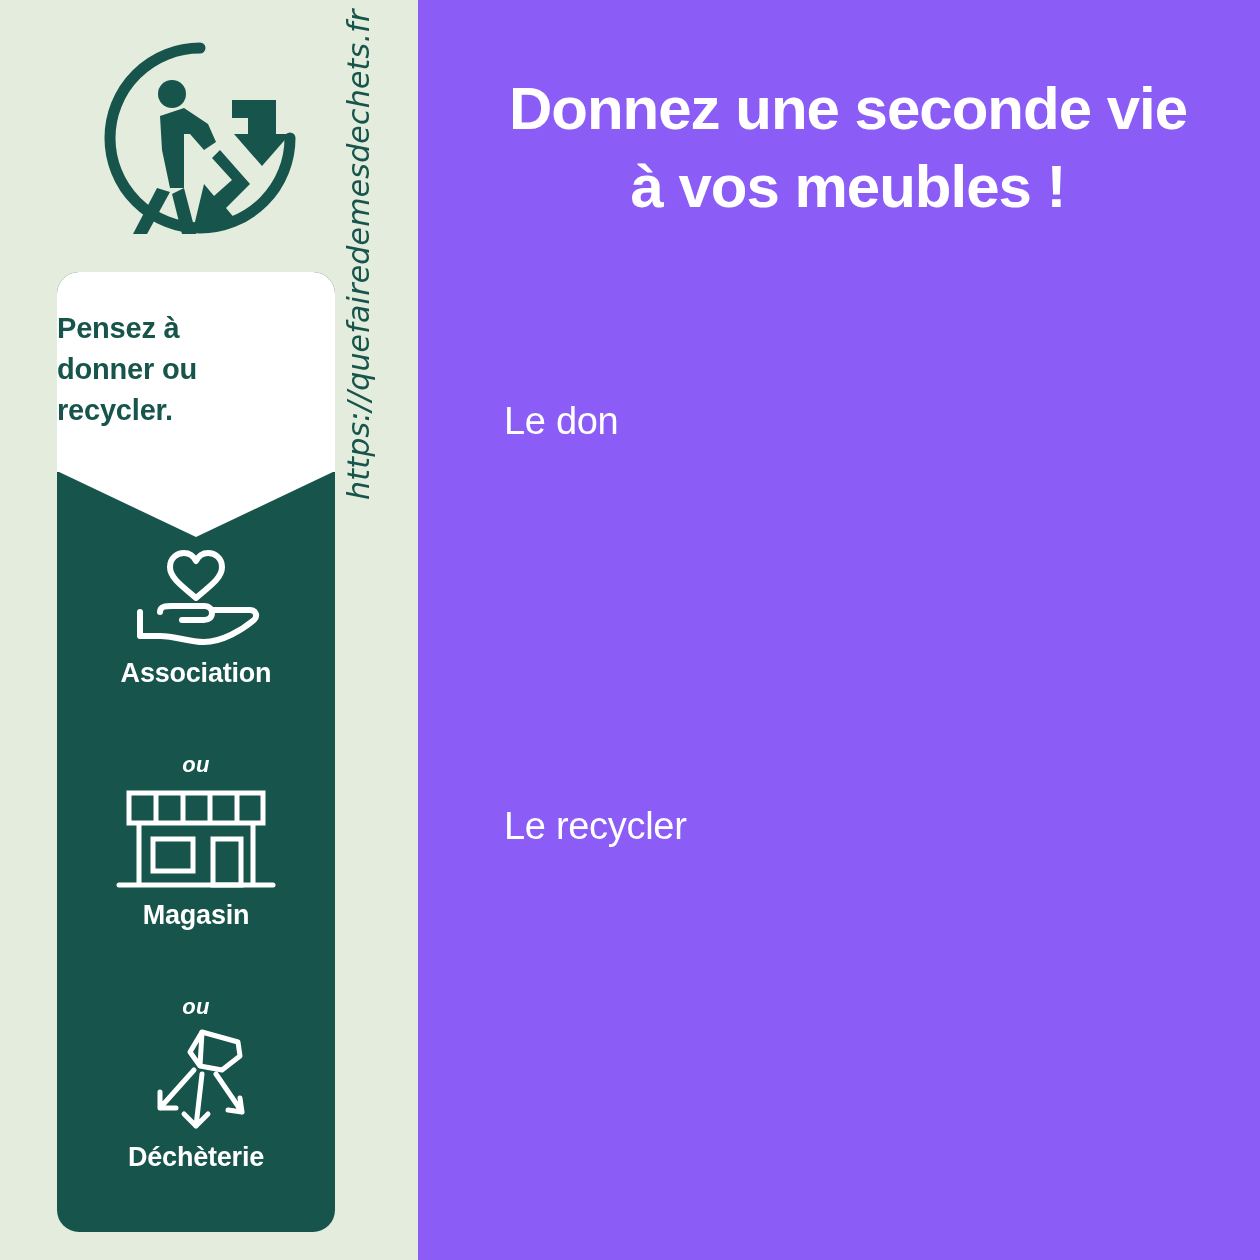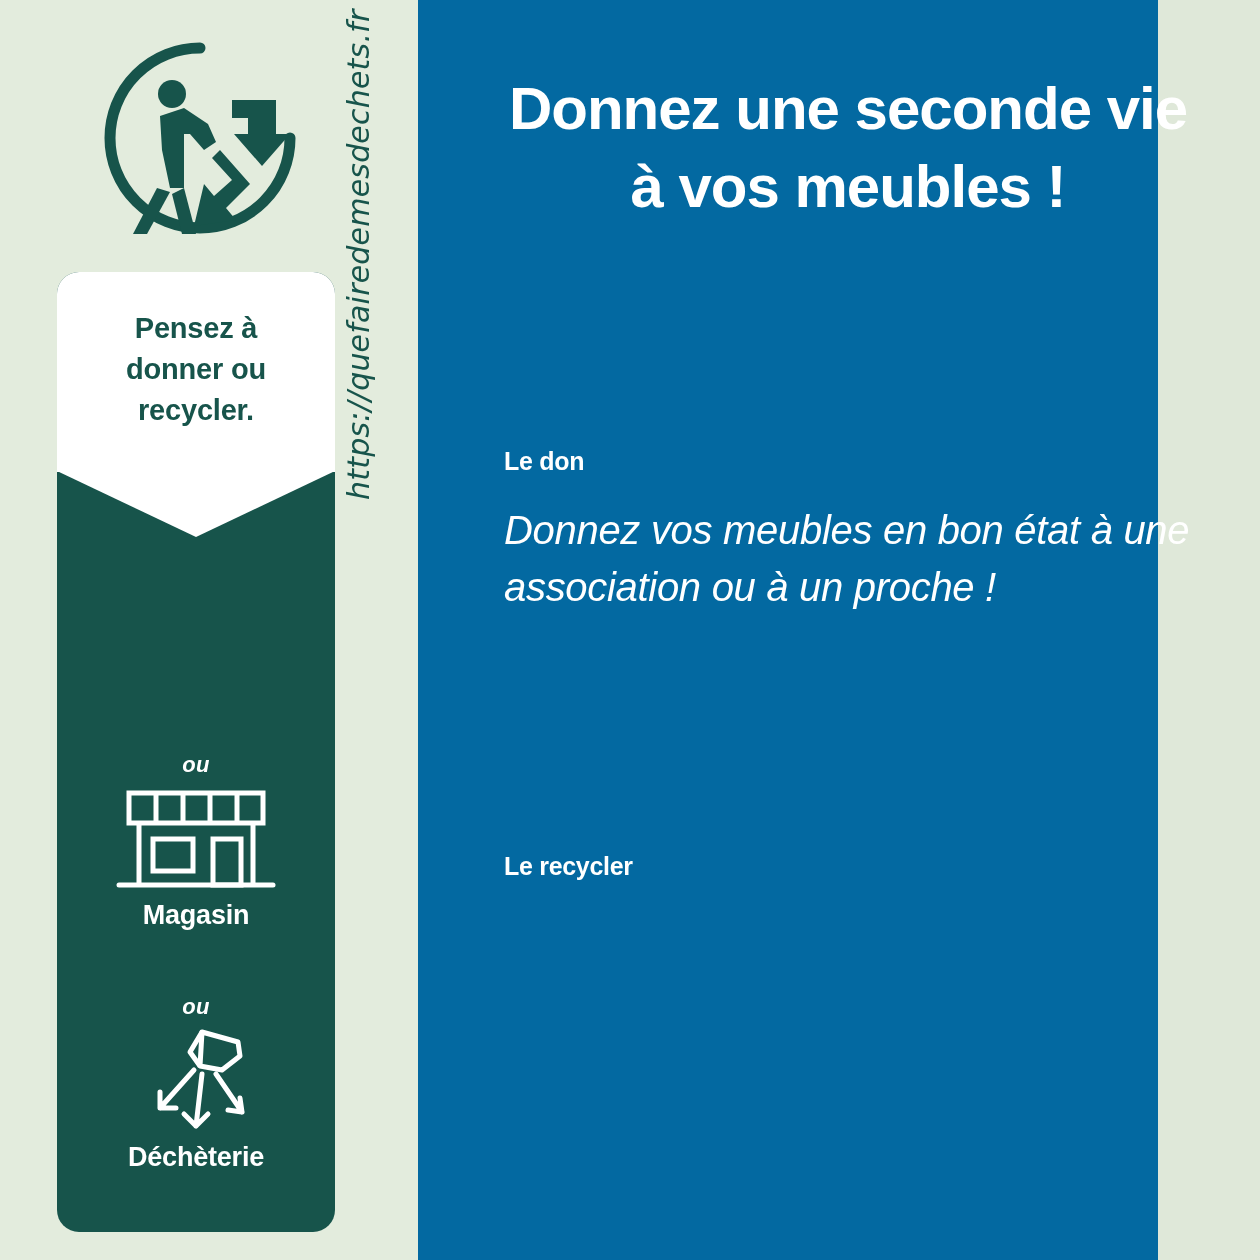--- a/index.html
+++ b/index.html
@@ -68,21 +68,21 @@
     width: 0; height: 0;
     border-left: 139px solid transparent;
     border-right: 139px solid transparent;
     border-top: 66px solid #ffffff;
   }
   .callout-text {
     position: absolute;
     left: 0;
     top: 36px;
     width: 278px;
-    text-align: center;
+    text-align: left;
     color: #17544b;
     font-size: 29px;
     font-weight: bold;
     line-height: 1.42;
     letter-spacing: -0.2px;
   }
 
   
   .step {
     position: absolute;
@@ -128,47 +128,46 @@
     letter-spacing: 0.2px;
     transform: rotate(-90deg);
     transform-origin: left top;
     white-space: nowrap;
   }
 
   
   .right-panel {
     position: absolute;
     left: 418px; top: 0;
-    width: 740px;
+    width: 842px;
     height: 1260px;
-    background: #0369a1;
+    background: #8b5cf6;
   }
   .headline {
     position: absolute;
     left: 40px;
     top: 70px;
     width: 780px;
     text-align: center;
     color: #ffffff;
     font-size: 60px;
     font-weight: bold;
     line-height: 1.3;
     letter-spacing: -1px;
   }
   .section {
     position: absolute;
     left: 86px;
     width: 710px;
     color: #ffffff;
   }
   .section-title {
-    font-size: 25px;
-    font-weight: bold;
+    font-size: 38px;
+    font-weight: normal;
     letter-spacing: -0.3px;
-    margin-top: 47px;
   }
   .section-body {
     margin-top: 26px;
     font-size: 40px;
     font-style: italic;
     line-height: 1.42;
     letter-spacing: -0.3px;
   }
   .sec-don { top: 400px; }
   .sec-recyclage { top: 805px; }
@@ -198,20 +197,32 @@
     </div>
 
     <div class="dark-column"></div>
 
     <div class="callout">
       <div class="callout-body"></div>
       <div class="callout-tip"></div>
       <div class="callout-text">Pensez à<br>donner ou<br>recycler.</div>
     </div>
 
+    <div class="step" style="top:548px;">
+      <div class="step-icon">
+        <svg width="132" height="96" viewBox="0 0 132 96" aria-hidden="true">
+          <path d="M66 48 C52 36 40 28 40 17 C40 8 47 3 54 3 C60 3 64 7 66 11 C68 7 72 3 78 3
+                   C85 3 92 8 92 17 C92 28 80 36 66 48 Z" fill="none" stroke="#ffffff" stroke-width="6" stroke-linejoin="round"></path>
+          <path d="M10 62 L10 86 L30 86 C46 86 58 92 74 92 C92 92 112 80 124 70
+                   C128 66 126 60 120 60 L84 60" fill="none" stroke="#ffffff" stroke-width="6" stroke-linejoin="round" stroke-linecap="round"></path>
+          <path d="M30 62 C30 56 36 56 42 56 L74 56 C80 56 82 60 82 63 C82 67 79 70 74 70 L52 70" fill="none" stroke="#ffffff" stroke-width="6" stroke-linejoin="round" stroke-linecap="round"></path>
+        </svg>
+      </div>
+      <div class="step-label">Association</div>
+    </div>
 
     <div class="sep-ou" style="top:752px;">ou</div>
 
     <div class="step" style="top:790px;text-align:center;">
       <div class="step-icon">
         <svg width="166" height="110" viewBox="0 0 166 110" aria-hidden="true">
 
           <rect x="16" y="8" width="134" height="30" fill="none" stroke="#ffffff" stroke-width="5"></rect>
           <line x1="43" y1="8" x2="43" y2="38" stroke="#ffffff" stroke-width="5"></line>
           <line x1="70" y1="8" x2="70" y2="38" stroke="#ffffff" stroke-width="5"></line>
@@ -248,21 +259,20 @@
 
     <div class="vertical-url">https://quefairedemesdechets.fr</div>
   </div>
 
   <div class="right-panel">
 
     <div class="headline">Donnez une seconde vie<br>à vos meubles !</div>
 
     <div class="section sec-don">
       <div class="section-title">Le don</div>
-      <div class="section-body">Donnez vos meubles en bon état à une association ou à un proche !</div>
     </div>
 
     <div class="section sec-recyclage">
       <div class="section-title">Le recycler</div>
     </div>
   </div>
 
 </div>
 
 </body></html>

